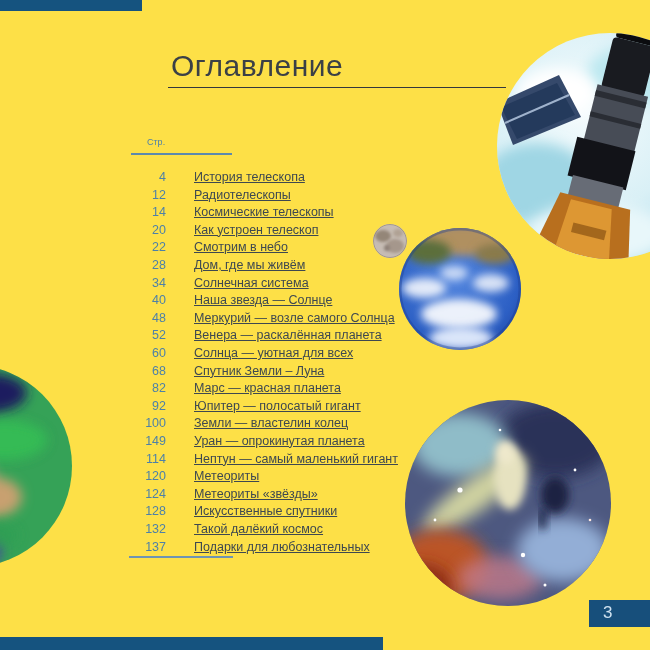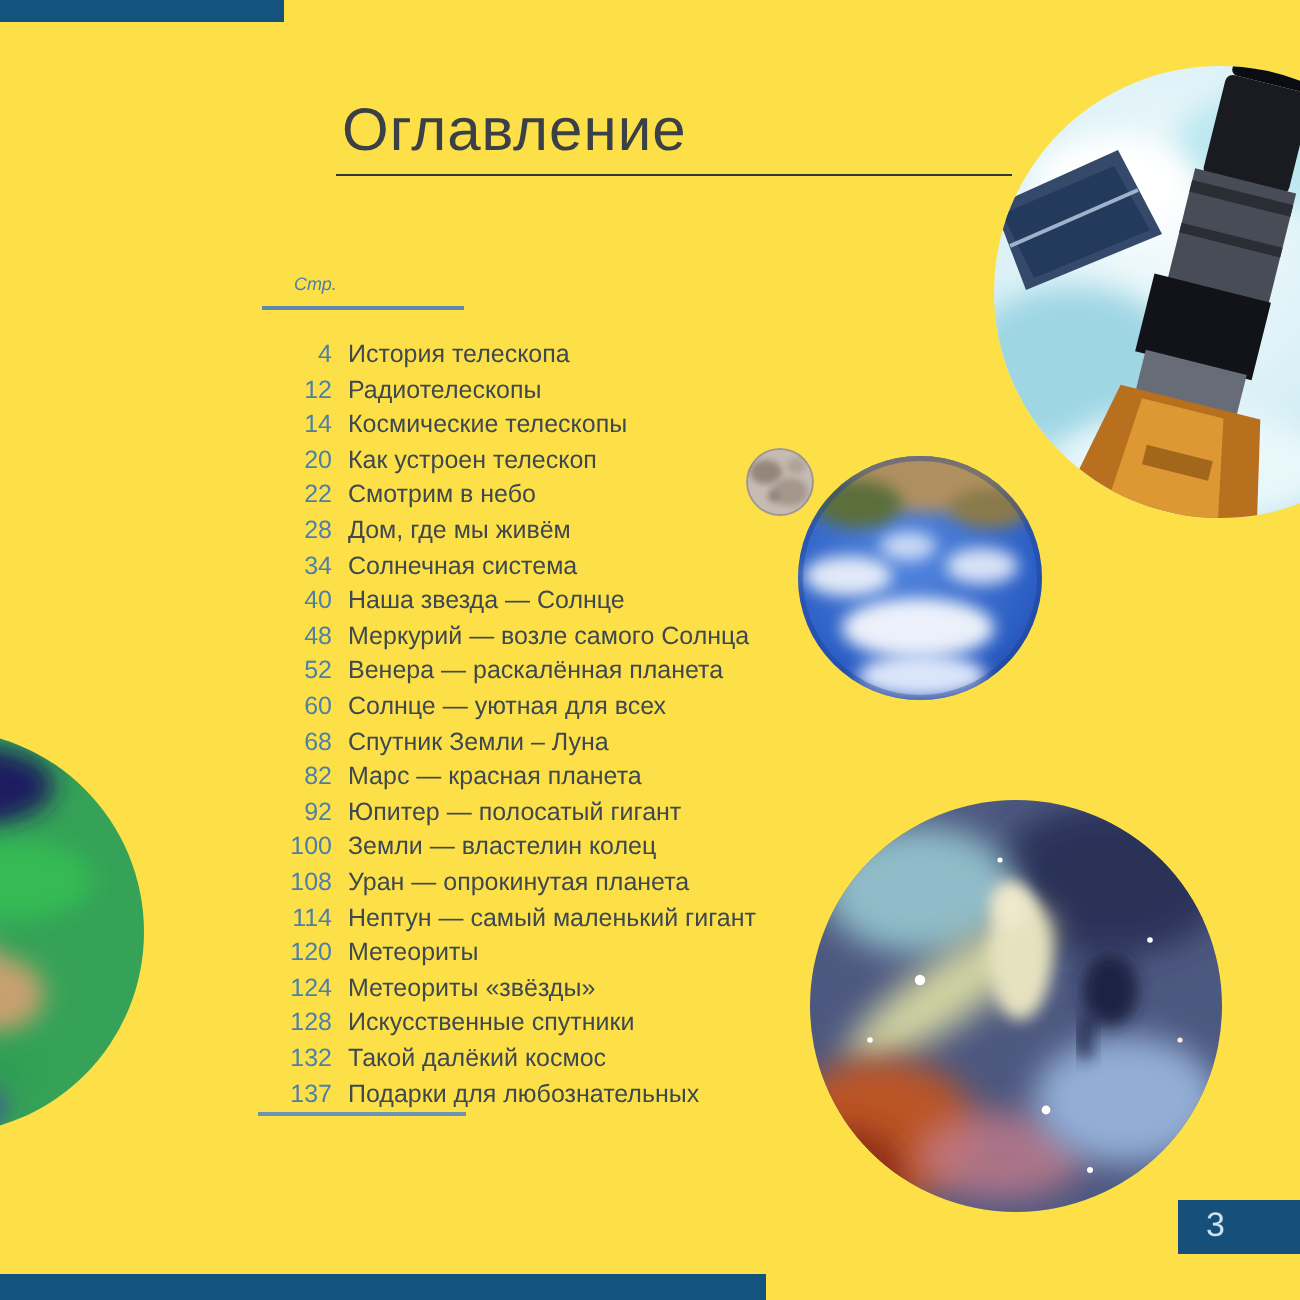--- a/index.html
+++ b/index.html
@@ -10,27 +10,27 @@
   .bottom-bar { position:absolute; left:0; top:637px; width:383px; height:13px; background:#15537f; }
 
   .page-num-box { position:absolute; left:589px; top:600px; width:61px; height:27px;
                   background:#174f7b; color:#cfe2f0; font-size:17px; line-height:26px;
                   padding-left:14px; box-sizing:border-box; }
 
   .title { position:absolute; left:171px; top:49px; font-size:30px; font-weight:normal;
            color:#3b4046; letter-spacing:0.5px; margin:0; }
   .title-rule { position:absolute; left:168px; top:87px; width:338px; height:1px; background:#33373d; }
 
-  .col-header { position:absolute; left:147px; top:137px; font-size:9px; font-style:italic; color:#4d80a8; }
+  .col-header { position:absolute; left:147px; top:137px; font-size:9px; color:#4d80a8; }
   .col-rule { position:absolute; left:131px; top:153px; width:101px; height:2px; background:#5d89ad; }
 
   .toc { position:absolute; left:126px; top:169px; }
   .toc-row { display:flex; height:17.6px; line-height:17.6px; font-size:12.5px; }
   .toc-page { width:40px; text-align:right; color:#4d80a8; }
-  .toc-title { margin-left:8px; color:#3e4850; white-space:nowrap; }
+  .toc-title { margin-left:28px; color:#3e4850; white-space:nowrap;text-decoration:underline; }
 
   .divider { position:absolute; left:129px; top:556px; width:104px; height:2px; background:#6e94b3; }
   .appendix { position:absolute; left:126px; top:539px; }
 
   .photo { position:absolute; }
   .photo svg { display:block; }
   #hubble-wrap { left:497px; top:33px; width:226px; height:226px; }
   #venus-wrap  { left:-130px; top:365px; width:202px; height:202px; }
   #moon-wrap   { left:373px; top:224px; width:34px; height:34px; }
   #earth-wrap  { left:399px; top:228px; width:122px; height:122px; }
@@ -242,40 +242,40 @@
     <div class="toc-row">
         <span class="toc-page">48</span>
         <span class="toc-title">Меркурий — возле самого Солнца</span>
       </div>
     <div class="toc-row">
         <span class="toc-page">52</span>
         <span class="toc-title">Венера — раскалённая планета</span>
       </div>
     <div class="toc-row">
         <span class="toc-page">60</span>
-        <span class="toc-title">Солнце — уютная для всех</span>
+        <span class="toc-title">Солнца — уютная для всех</span>
       </div>
     <div class="toc-row">
         <span class="toc-page">68</span>
         <span class="toc-title">Спутник Земли – Луна</span>
       </div>
     <div class="toc-row">
         <span class="toc-page">82</span>
         <span class="toc-title">Марс — красная планета</span>
       </div>
     <div class="toc-row">
         <span class="toc-page">92</span>
         <span class="toc-title">Юпитер — полосатый гигант</span>
       </div>
     <div class="toc-row">
         <span class="toc-page">100</span>
         <span class="toc-title">Земли — властелин колец</span>
       </div>
     <div class="toc-row">
-        <span class="toc-page">108</span>
+        <span class="toc-page">149</span>
         <span class="toc-title">Уран — опрокинутая планета</span>
       </div>
     <div class="toc-row">
         <span class="toc-page">114</span>
         <span class="toc-title">Нептун — самый маленький гигант</span>
       </div>
     <div class="toc-row">
         <span class="toc-page">120</span>
         <span class="toc-title">Метеориты</span>
       </div>

